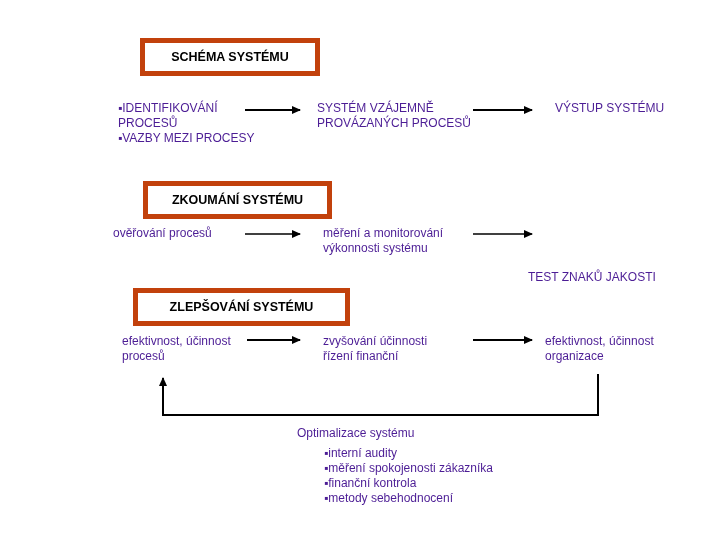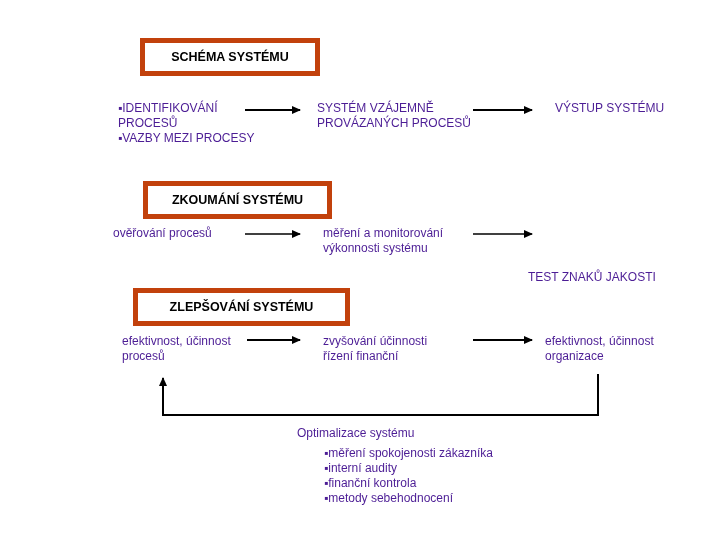--- a/index.html
+++ b/index.html
@@ -88,19 +88,19 @@
   </div>
   <div class="txt" style="left:545px; top:334px;">
     <div>efektivnost, účinnost</div>
     <div>organizace</div>
   </div>
 
   <div class="txt" style="left:297px; top:426px;">
     <div>Optimalizace systému</div>
   </div>
   <div class="txt" style="left:324px; top:446px;">
+    <div>▪interní audity</div>
     <div>▪měření spokojenosti zákazníka</div>
-    <div>▪interní audity</div>
     <div>▪finanční kontrola</div>
     <div>▪metody sebehodnocení</div>
   </div>
 
 </div>
 
 </body></html>

